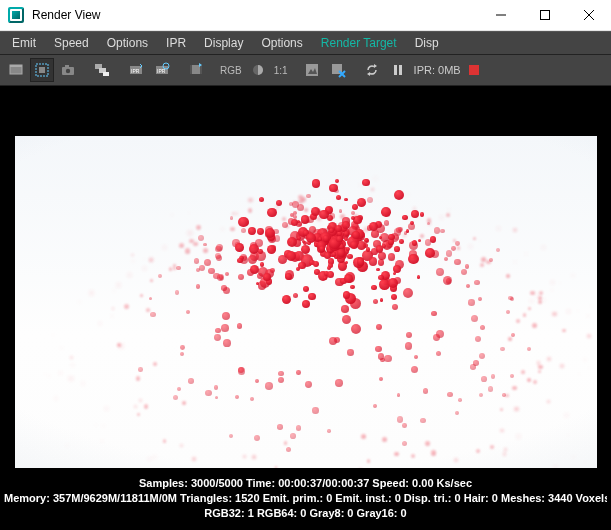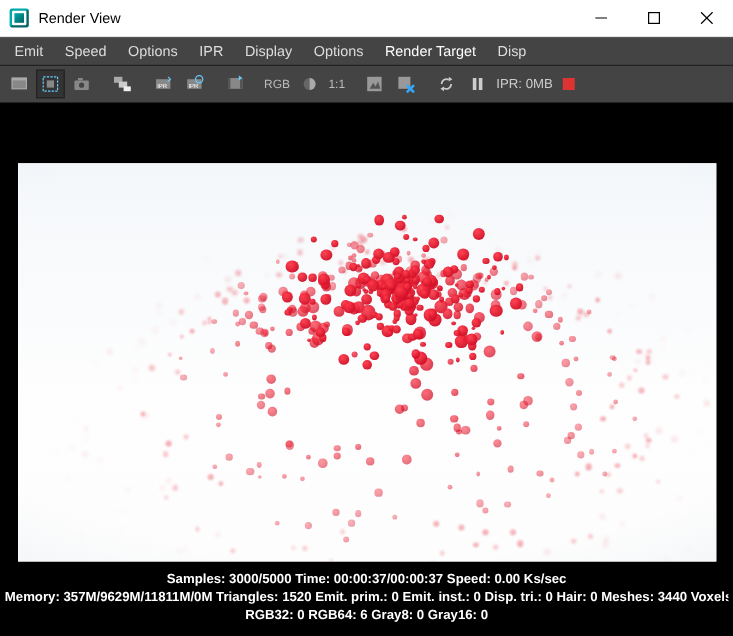--- a/index.html
+++ b/index.html
@@ -6,21 +6,21 @@
 .titlebar{height:30px;background:#fff;display:flex;align-items:center;color:#000;border-bottom:1px solid #e5e5e5}
 .titlebar .app-logo{width:16px;height:16px;margin:0 8px;background:linear-gradient(135deg,#0aa 0%,#0aa 50%,#066 50%,#066 100%);border-radius:2px;position:relative}
 .titlebar .app-logo:before{content:"";position:absolute;inset:2px;background:#fff;border-radius:1px}
 .titlebar .app-logo:after{content:"";position:absolute;inset:4px;background:linear-gradient(135deg,#0aa,#066)}
 .titlebar .title-text{flex:1;font-size:12px;color:#000}
 .winbtns{display:flex;height:100%}
 .winbtn{width:44px;display:flex;align-items:center;justify-content:center}
 .winbtn svg{width:10px;height:10px;stroke:#000;stroke-width:1;fill:none}
 .menubar{height:22px;background:#444;display:flex;align-items:center;padding:0 4px;gap:2px;border-top:1px solid #555;border-bottom:1px solid #222}
 .menuitem{padding:2px 8px;color:#ddd;font-size:12px}
-.menuitem.dim{color:#ffffff}
+.menuitem.dim{color:#14b8a6}
 .toolbar{height:30px;background:#444;display:flex;align-items:center;padding:0 4px;gap:2px;border-bottom:1px solid #222}
 .tbtn{width:22px;height:22px;display:flex;align-items:center;justify-content:center;border:1px solid transparent;position:relative}
 .tbtn.active{background:#333;border:1px solid #222}
 .tbtn svg{width:16px;height:16px}
 .tsep{width:6px}
 .txtbtn{font-size:10px;color:#bbb;padding:0 2px;height:22px;display:flex;align-items:center}
 .renderer-dd{width:130px;height:20px;background:#2b2b2b;border:1px solid #222;display:flex;align-items:center;padding:0 6px;color:#ccc;font-size:11px;position:relative;margin-left:4px}
 .renderer-dd .chev{margin-left:auto}
 .iprlabel{font-size:11px;color:#ccc;margin-left:2px}
 .reddot{width:10px;height:10px;background:#d33;margin-left:6px;margin-right:4px}
@@ -799,14 +799,14 @@
         <div class="particle" style="left:391.0683788783676px;top:93.21683085536971px;width:3.376543209876543px;height:3.376543209876543px;opacity:0.95"></div>
         <div class="particle" style="left:415.087825038513px;top:100.00841582326493px;width:6.639609053497942px;height:6.639609053497942px;opacity:0.95"></div>
         <div class="particle" style="left:304.8748278779431px;top:73.8137820929438px;width:9.661934156378601px;height:9.661934156378601px;opacity:0.95"></div>
       </div>
   </div>
 </div>
 
 <div class="statusbar">
   <div>Samples: 3000/5000 Time: 00:00:37/00:00:37 Speed: 0.00 Ks/sec</div>
   <div>Memory: 357M/9629M/11811M/0M Triangles: 1520 Emit. prim.: 0 Emit. inst.: 0 Disp. tri.: 0 Hair: 0 Meshes: 3440 Voxels: 0</div>
-  <div>RGB32: 0 RGB64: 6 Gray8: 0 Gray16: 0</div>
+  <div>RGB32: 1 RGB64: 0 Gray8: 0 Gray16: 0</div>
 </div>
 
 </body></html>

